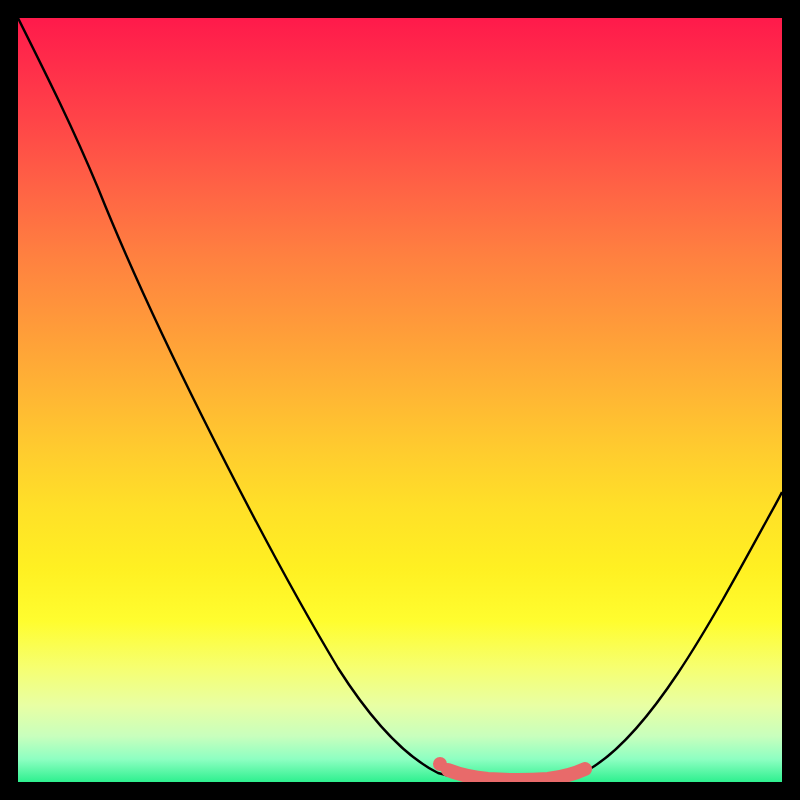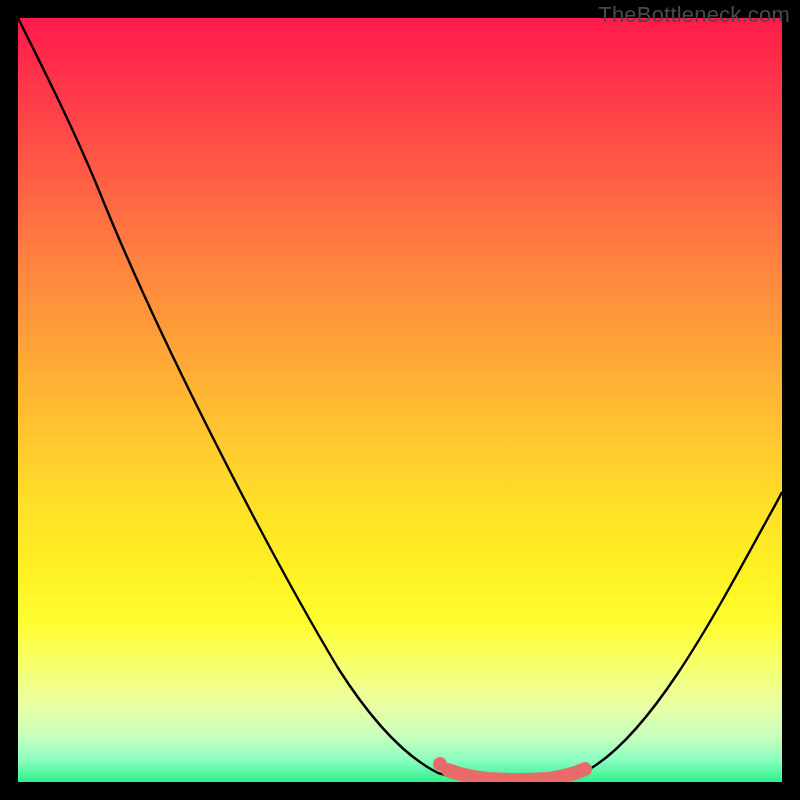--- a/index.html
+++ b/index.html
@@ -81,15 +81,14 @@
 
       <path fill="none" stroke="#e86a6a" stroke-width="14" stroke-linecap="round" stroke-linejoin="round" d="M 430 752
                Q 448 759, 470 761
                Q 500 763, 530 761
                Q 552 758, 567 751"></path>
 
     </svg>
 
   </div>
 
-  <div class="watermark">TheBottleneck.com</div>
 
 </div>
 
 </body></html>

